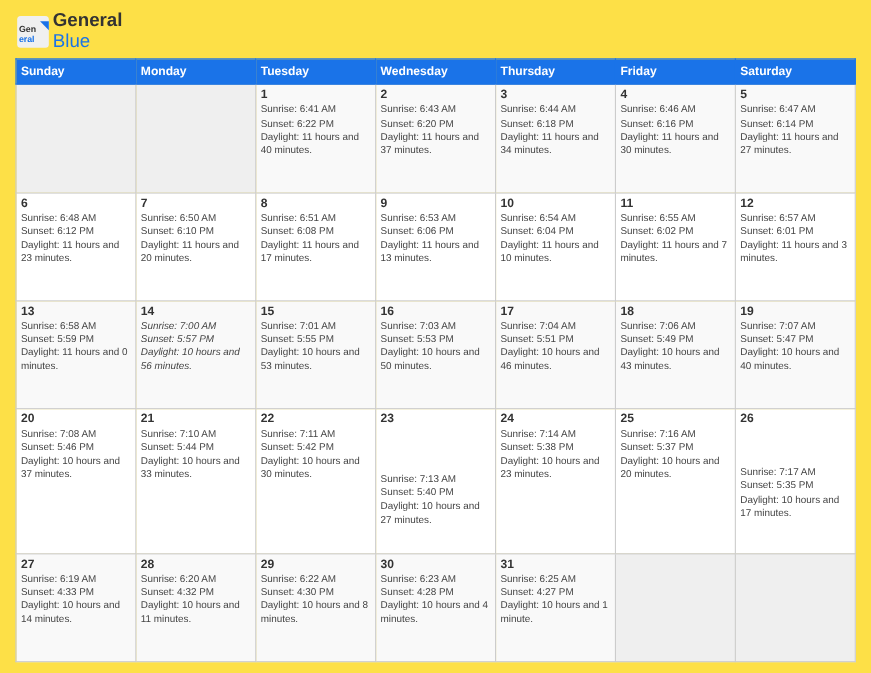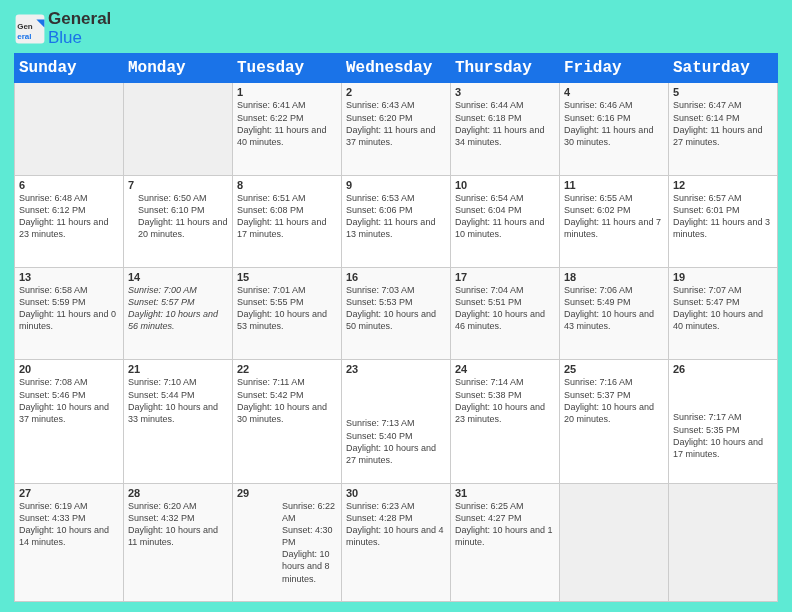--- a/index.html
+++ b/index.html
@@ -6,21 +6,21 @@
     body {
       font-family: Arial, sans-serif;
       background: #fff;
       width: 792px;
       height: 612px;
       overflow: hidden;
     }
     .page {
       width: 792px;
       height: 612px;
-      background: #5eead4;
+      background: #fde047;
       display: flex;
       flex-direction: column;
       padding: 10px 14px 10px 14px;
     }
     .header {
       display: flex;
       justify-content: space-between;
       align-items: flex-start;
       margin-bottom: 6px;
     }
@@ -50,26 +50,25 @@
     }
     .calendar {
       flex: 1;
       border-collapse: collapse;
       width: 100%;
       table-layout: fixed;
     }
     .calendar thead tr th {
       background: #1a73e8;
       color: #fff;
-      font-size: 16px;
+      font-size: 11px;
       font-weight: bold;
       padding: 5px 4px;
       text-align: left;
       border: 1px solid #1a73e8;
-      font-family: Liberation Mono, monospace;
     }
     .calendar tbody tr td {
       vertical-align: top;
       border: 1px solid #ccc;
       padding: 3px 4px;
       font-size: 9.5px;
       color: #333;
       background: #fff;
       height: 82px;
     }
@@ -170,21 +169,21 @@
         </tr>
         <tr>
           <td>
             <span class="day-num">6</span>
             <div class="cell-info" style="white-space: pre-line;">Sunrise: 6:48 AM
 Sunset: 6:12 PM
 Daylight: 11 hours and 23 minutes.</div>
           </td>
           <td>
             <span class="day-num">7</span>
-            <div class="cell-info" style="white-space: pre-line; margin-left: 10px;">Sunrise: 6:50 AM
+            <div class="cell-info" style="white-space: pre-line;">Sunrise: 6:50 AM
 Sunset: 6:10 PM
 Daylight: 11 hours and 20 minutes.</div>
           </td>
           <td>
             <span class="day-num">8</span>
             <div class="cell-info" style="white-space: pre-line;">Sunrise: 6:51 AM
 Sunset: 6:08 PM
 Daylight: 11 hours and 17 minutes.</div>
           </td>
           <td>
@@ -308,21 +307,21 @@
 Daylight: 10 hours and 14 minutes.</div>
           </td>
           <td>
             <span class="day-num">28</span>
             <div class="cell-info" style="white-space: pre-line;">Sunrise: 6:20 AM
 Sunset: 4:32 PM
 Daylight: 10 hours and 11 minutes.</div>
           </td>
           <td>
             <span class="day-num">29</span>
-            <div class="cell-info" style="white-space: pre-line; margin-left: 45px;">Sunrise: 6:22 AM
+            <div class="cell-info" style="white-space: pre-line;">Sunrise: 6:22 AM
 Sunset: 4:30 PM
 Daylight: 10 hours and 8 minutes.</div>
           </td>
           <td>
             <span class="day-num">30</span>
             <div class="cell-info" style="white-space: pre-line;">Sunrise: 6:23 AM
 Sunset: 4:28 PM
 Daylight: 10 hours and 4 minutes.</div>
           </td>
           <td>

